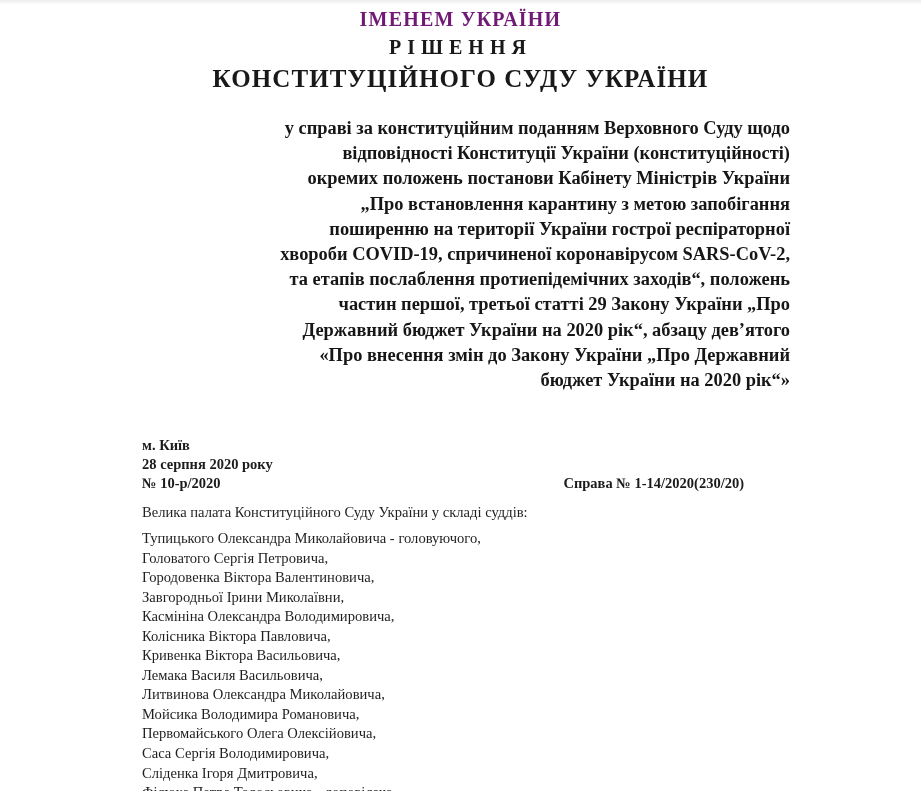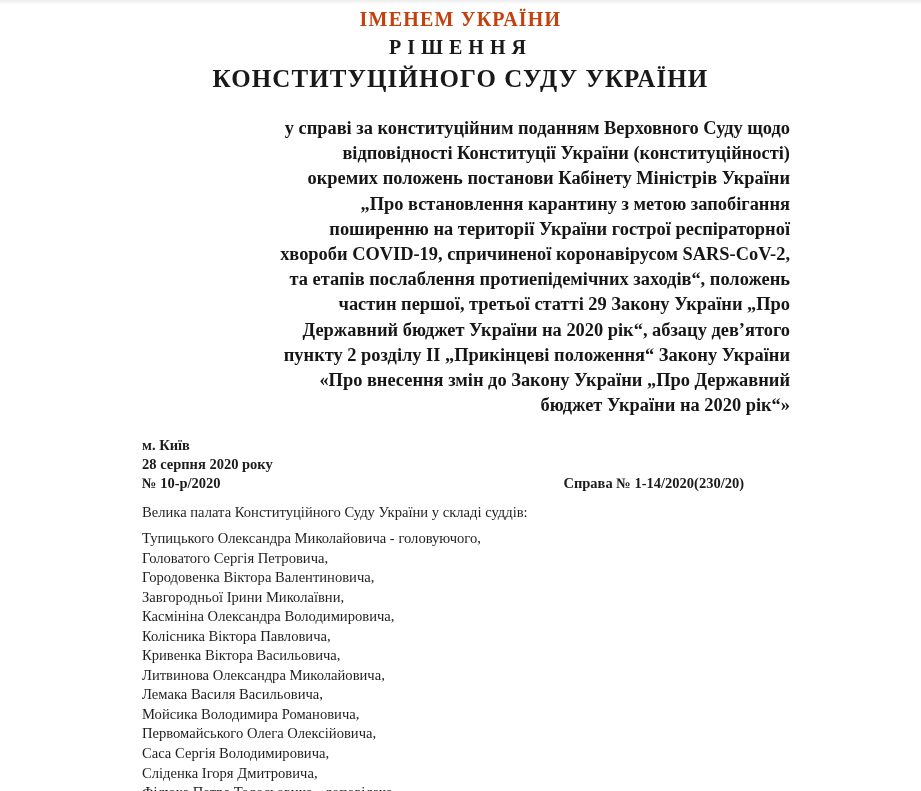--- a/index.html
+++ b/index.html
@@ -39,21 +39,21 @@
     top: 6px;
     left: 0;
     width: 921px;
     text-align: center;
   }
   .h-imenem {
     font-weight: bold;
     font-size: 20px;
     letter-spacing: 1.2px;
     line-height: 26px;
-    color: #c2410c;
+    color: #701a75;
   }
   .h-rishennya {
     font-weight: bold;
     font-size: 20px;
     letter-spacing: 6px;
     line-height: 31px;
     color: #191919;
   }
   .h-court {
     font-weight: bold;
@@ -138,21 +138,20 @@
   <div class="subject">
     <span class="ln">у справі за конституційним поданням Верховного Суду щодо</span>
     <span class="ln">відповідності Конституції України (конституційності)</span>
     <span class="ln">окремих положень постанови Кабінету Міністрів України</span>
     <span class="ln">„Про встановлення карантину з метою запобігання</span>
     <span class="ln">поширенню на території України гострої респіраторної</span>
     <span class="ln">хвороби COVID-19, спричиненої коронавірусом SARS-CoV-2,</span>
     <span class="ln">та етапів послаблення протиепідемічних заходів“, положень</span>
     <span class="ln">частин першої, третьої статті 29 Закону України „Про</span>
     <span class="ln">Державний бюджет України на 2020 рік“, абзацу дев’ятого</span>
-    <span class="ln">пункту 2 розділу II „Прикінцеві положення“ Закону України</span>
     <span class="ln">«Про внесення змін до Закону України „Про Державний</span>
     <span class="ln">бюджет України на 2020 рік“»</span>
   </div>
 
   <div class="meta">
     <div class="meta-row">
       <div class="meta-left">
         <div>м. Київ</div>
         <div>28 серпня 2020 року</div>
         <div>№ 10-р/2020</div>
@@ -164,22 +163,22 @@
   <div class="panel-intro">Велика палата Конституційного Суду України у складі суддів:</div>
 
   <div class="judges">
     <div class="judge">Тупицького Олександра Миколайовича - головуючого,</div>
     <div class="judge">Головатого Сергія Петровича,</div>
     <div class="judge">Городовенка Віктора Валентиновича,</div>
     <div class="judge">Завгородньої Ірини Миколаївни,</div>
     <div class="judge">Касмініна Олександра Володимировича,</div>
     <div class="judge">Колісника Віктора Павловича,</div>
     <div class="judge">Кривенка Віктора Васильовича,</div>
+    <div class="judge">Лемака Василя Васильовича,</div>
     <div class="judge">Литвинова Олександра Миколайовича,</div>
-    <div class="judge">Лемака Василя Васильовича,</div>
     <div class="judge">Мойсика Володимира Романовича,</div>
     <div class="judge">Первомайського Олега Олексійовича,</div>
     <div class="judge">Саса Сергія Володимировича,</div>
     <div class="judge">Сліденка Ігоря Дмитровича,</div>
     <div class="judge">Філюка Петра Тодосьовича - доповідача,</div>
 
   </div>
 
 </div>
 

